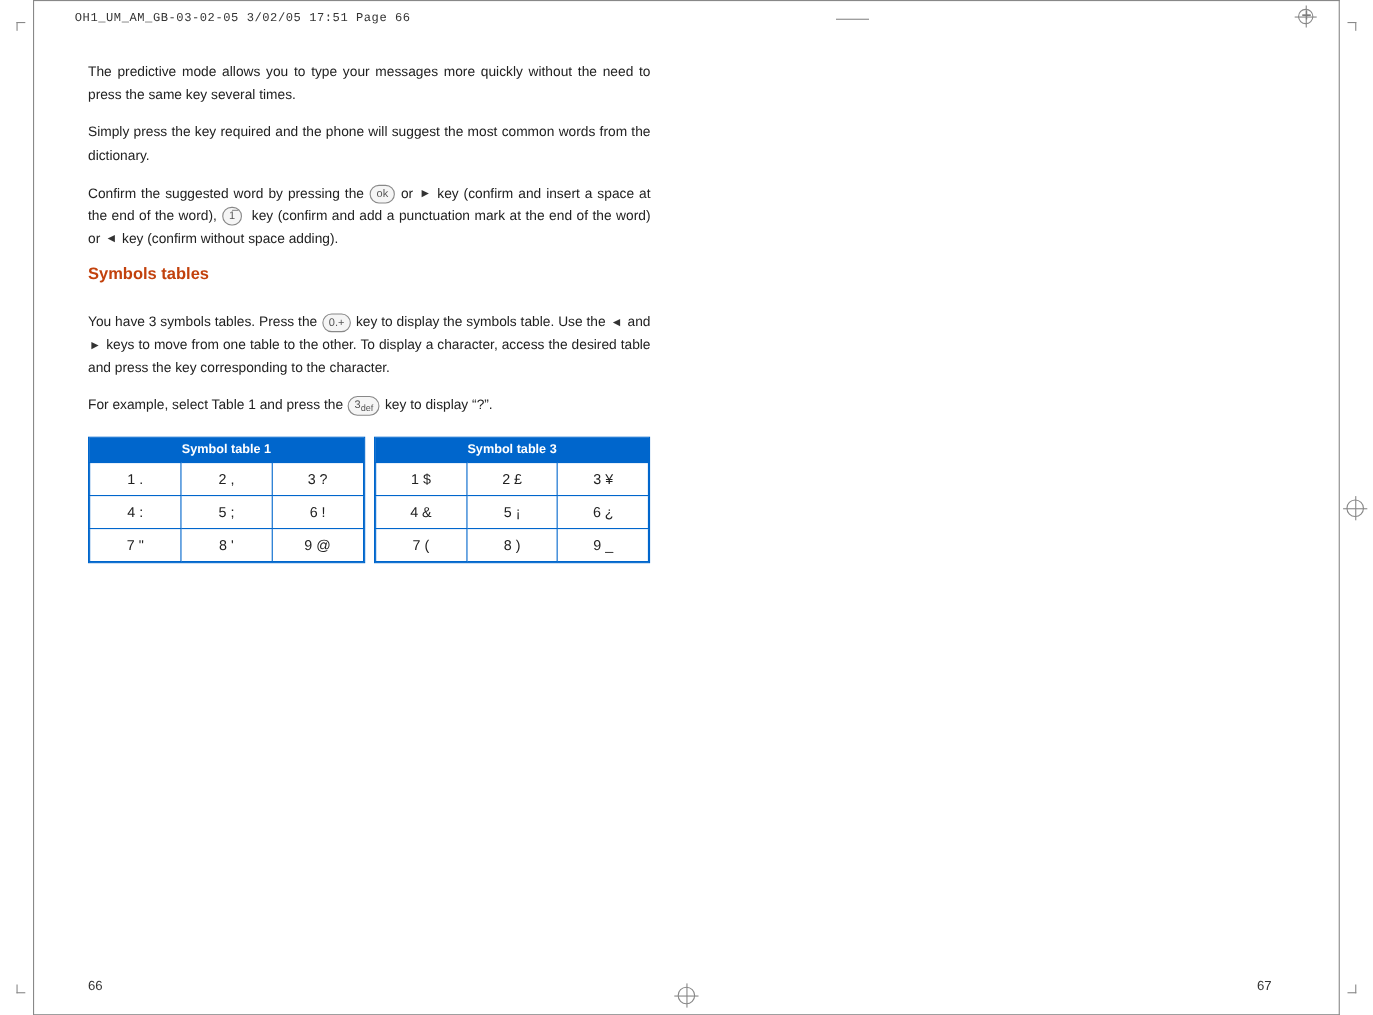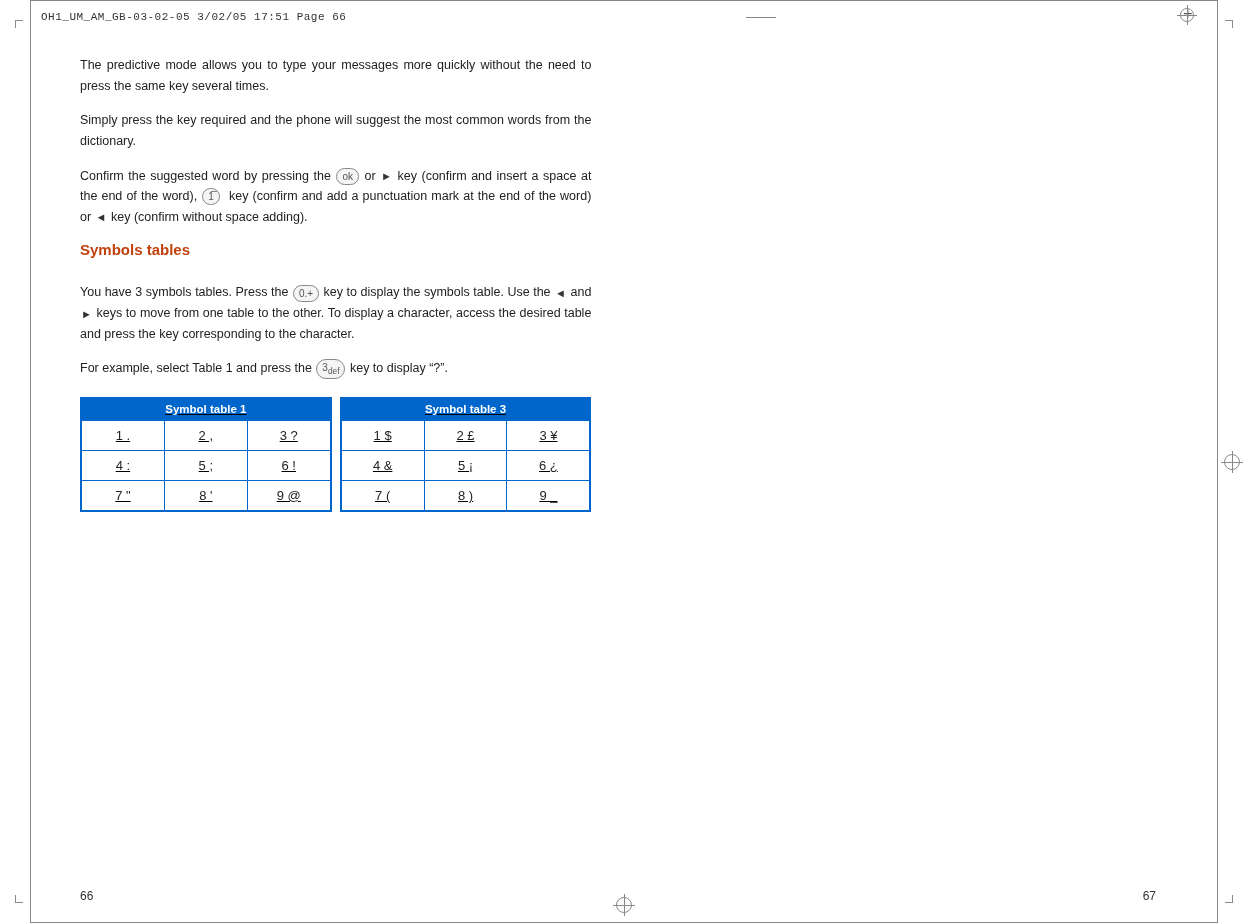--- a/index.html
+++ b/index.html
@@ -15,21 +15,21 @@
     
     .page-border-top { position: absolute; top: 0; left: 30px; right: 30px; height: 1px; background: #888; }
     .page-border-bottom { position: absolute; bottom: 0; left: 30px; right: 30px; height: 1px; background: #888; }
     .page-border-left { position: absolute; top: 0; bottom: 0; left: 30px; width: 1px; background: #888; }
     .page-border-right { position: absolute; top: 0; bottom: 0; right: 30px; width: 1px; background: #888; }
 
     
     .header {
       position: absolute;
       top: 8px;
-      left: 41px;
+      left: 68px;
       right: 50px;
       display: flex;
       align-items: center;
       justify-content: space-between;
       font-size: 11px;
       color: #333;
       font-family: 'Courier New', monospace;
     }
     .header-text {
       font-size: 11px;
@@ -110,21 +110,20 @@
       color: #333;
       vertical-align: middle;
       margin: 0 1px;
     }
 
     
     .tables-container {
       display: flex;
       gap: 8px;
       margin-top: 18px;
-      text-decoration: underline;
     }
 
     .symbol-table {
       border: 1.5px solid #0066cc;
       border-collapse: collapse;
       flex: 1;
     }
 
     .symbol-table-header {
       background: #0066cc;

